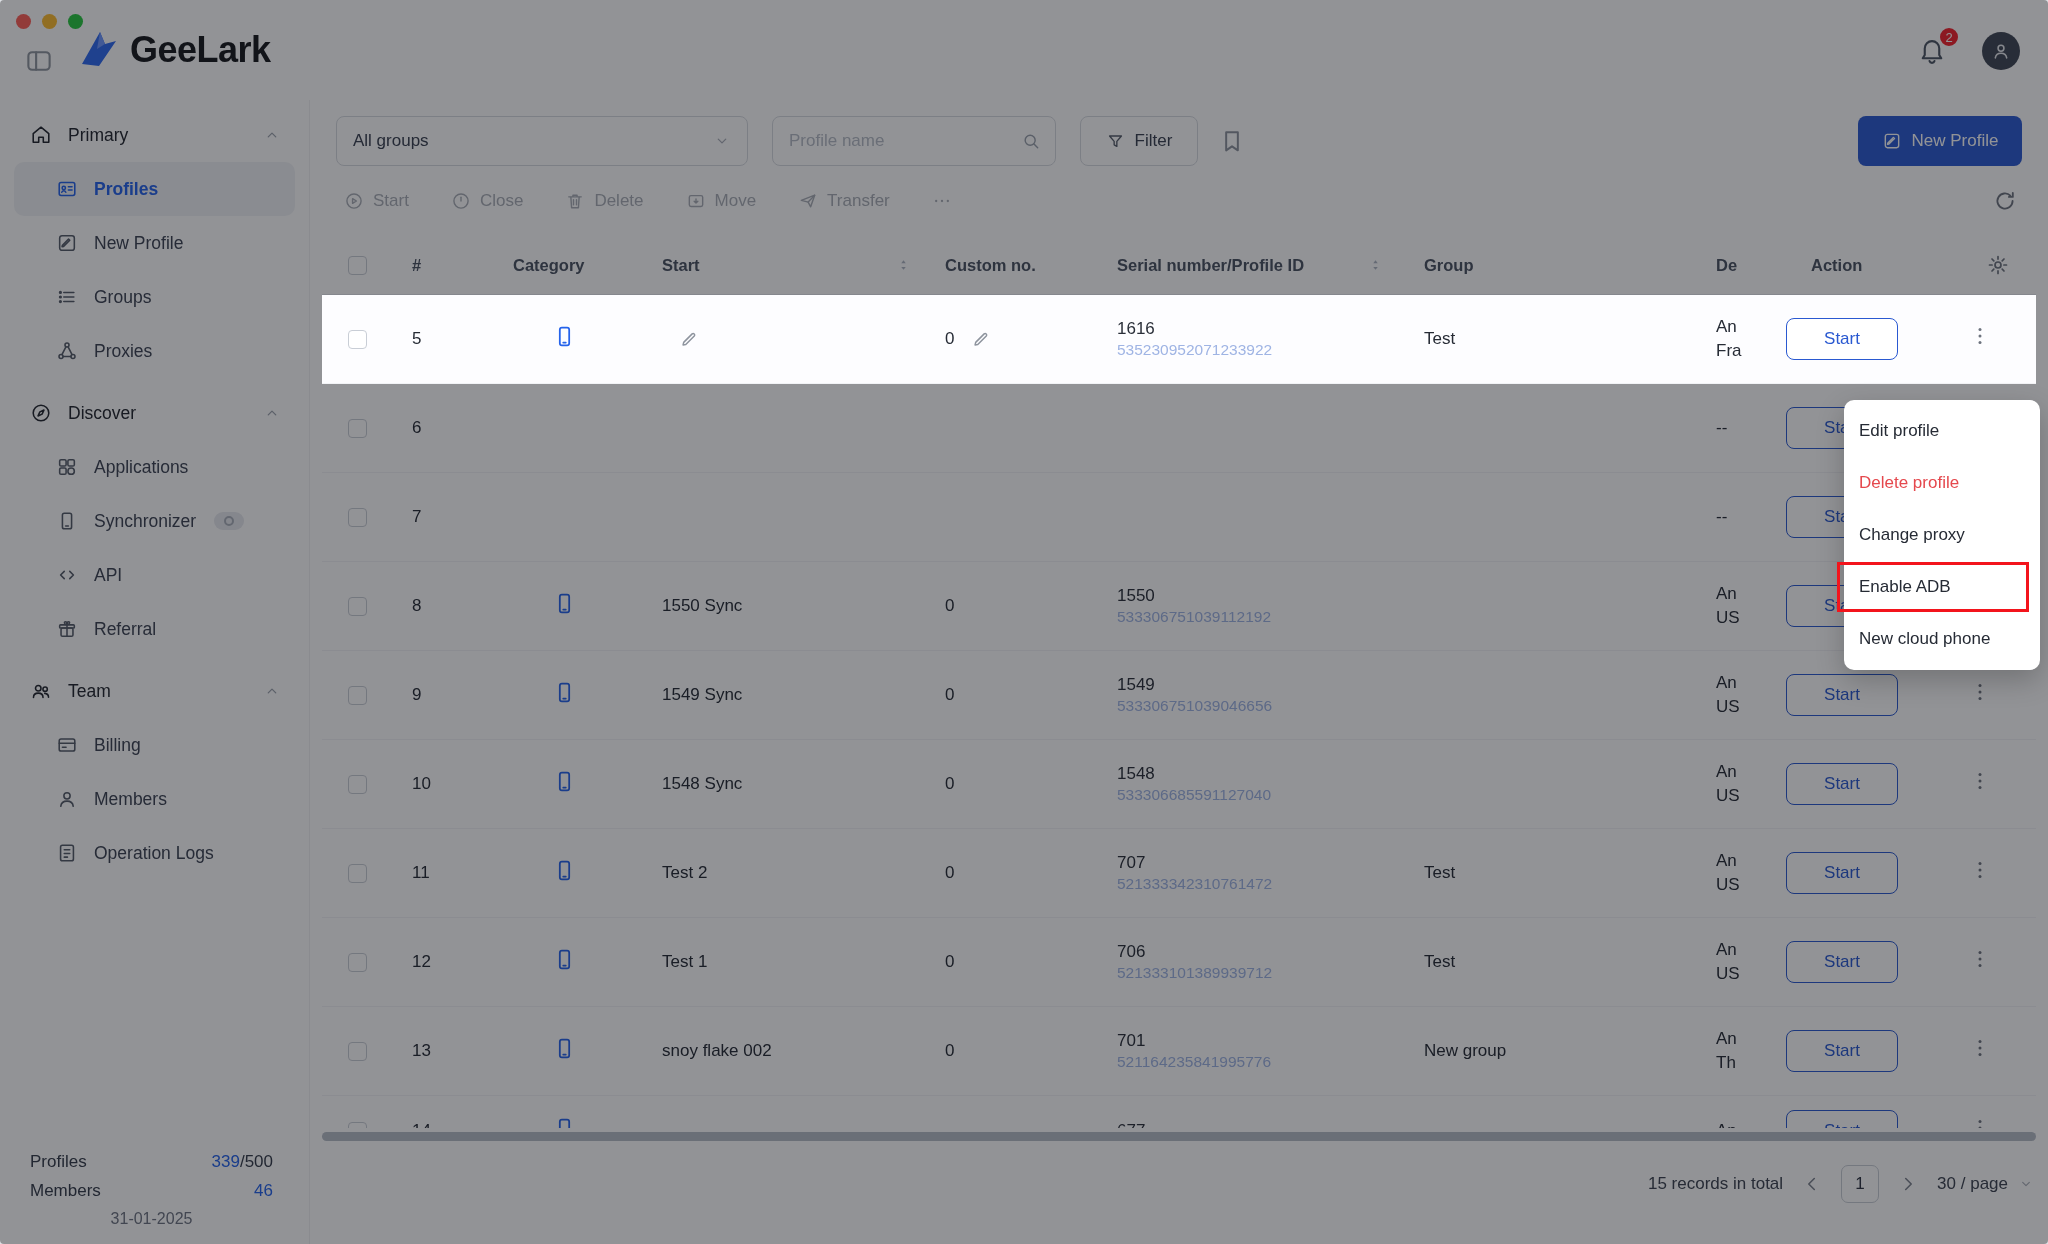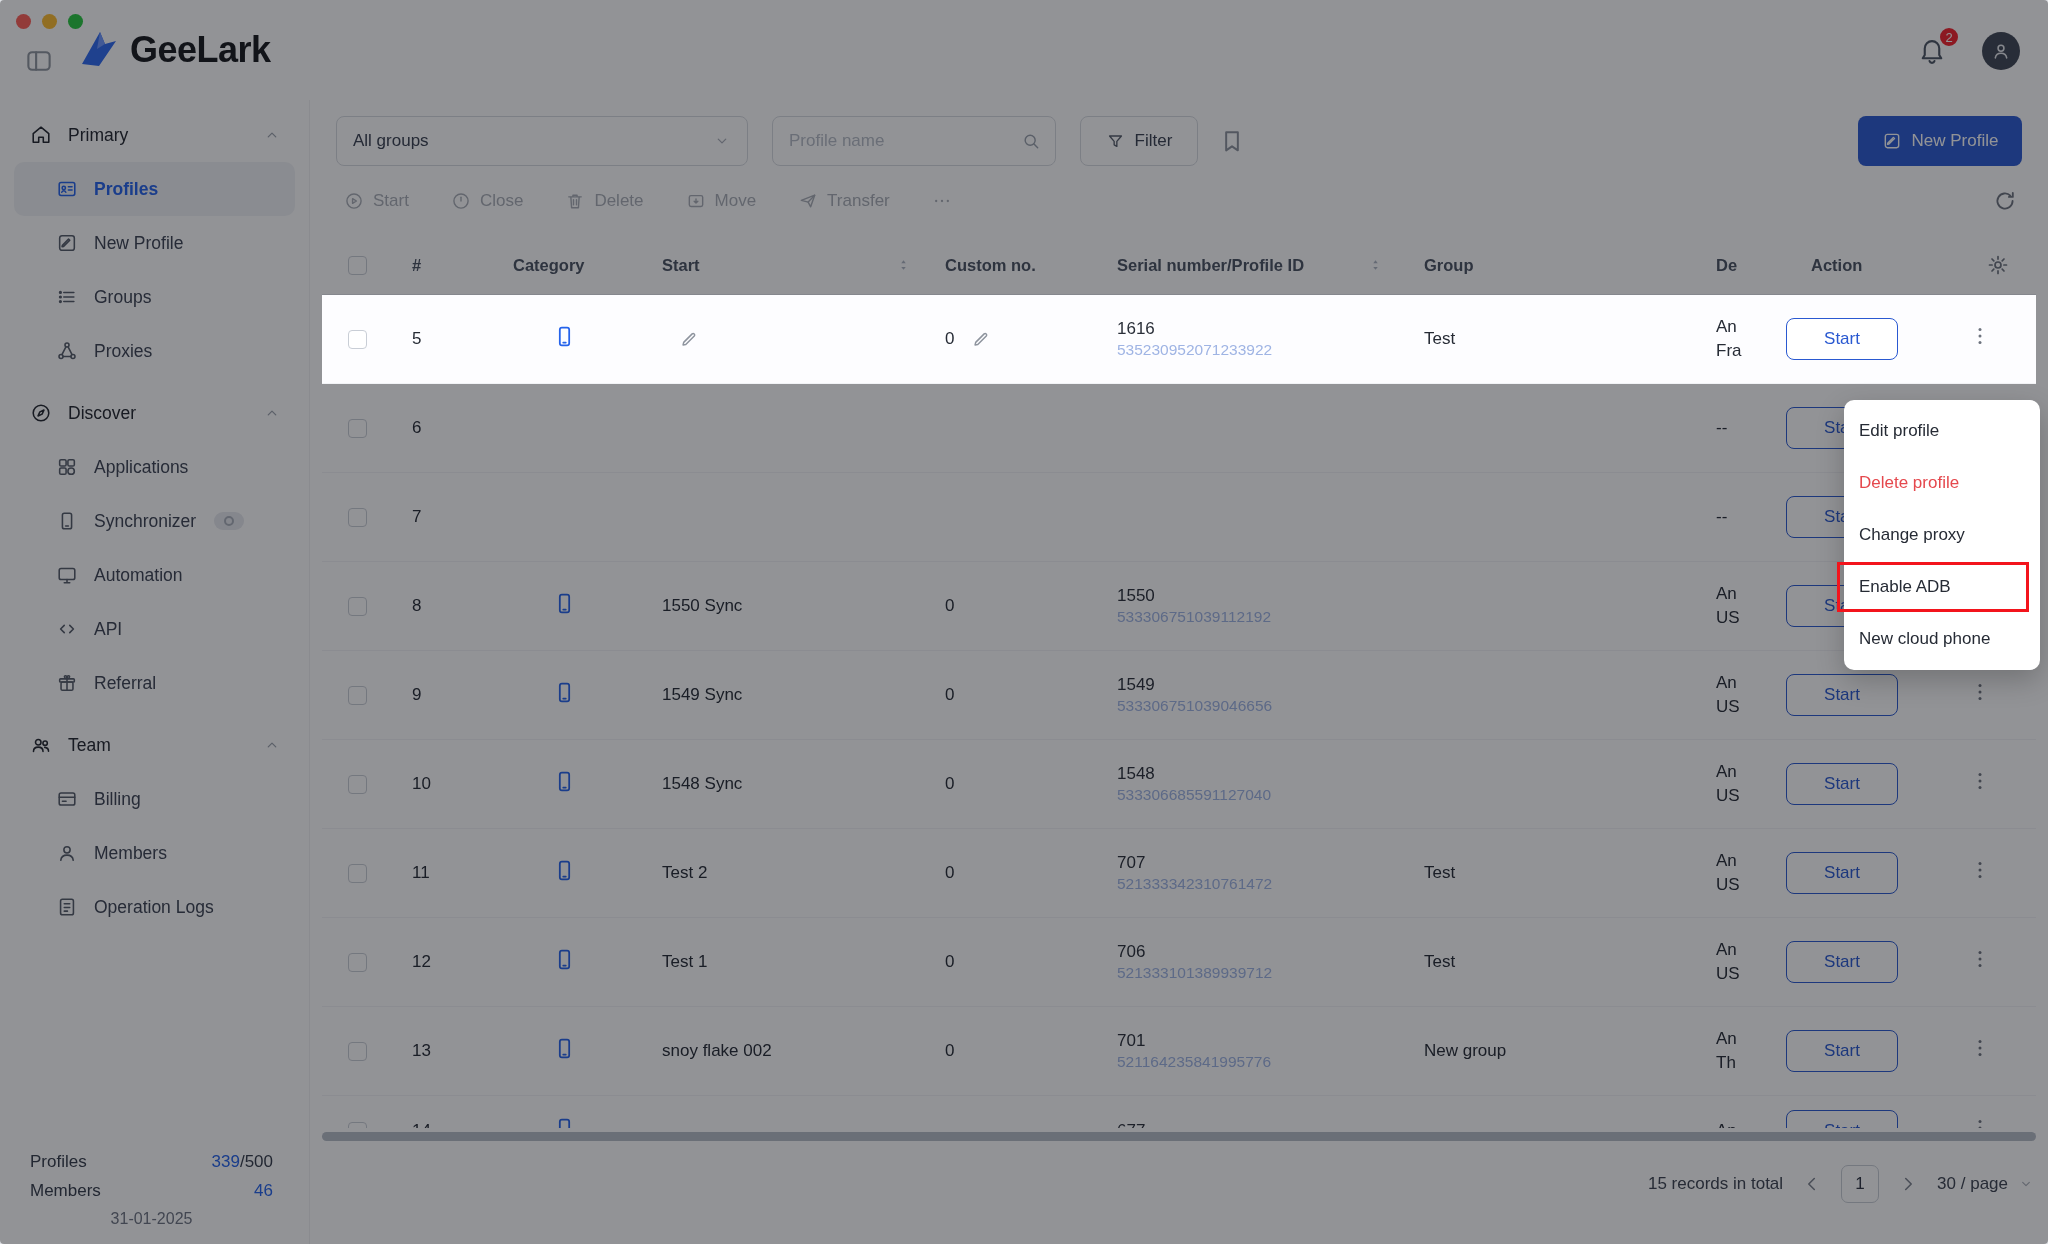--- a/index.html
+++ b/index.html
@@ -247,29 +247,20 @@
           <span class="icn ">
             <svg viewBox="0 0 24 24" fill="none" stroke="currentColor" stroke-width="1.7" stroke-linecap="round" stroke-linejoin="round">
               <rect x="7" y="3.5" width="10" height="17" rx="2"></rect>
               <path d="M10.5 17.5h3"></path>
             </svg>
           </span>
           <span>Synchronizer</span>
           <span class="sync-badge">
             <span class="sync-badge-dot"></span>
           </span>
-        </div>
-        <div class="nav-item">
-          <span class="icn ">
-            <svg viewBox="0 0 24 24" fill="none" stroke="currentColor" stroke-width="1.7" stroke-linecap="round" stroke-linejoin="round">
-              <rect x="3.5" y="5" width="17" height="12" rx="2"></rect>
-              <path d="M9 20.5h6M12 17v3.5"></path>
-            </svg>
-          </span>
-          <span>Automation</span>
         </div>
         <div class="nav-item">
           <span class="icn ">
             <svg viewBox="0 0 24 24" fill="none" stroke="currentColor" stroke-width="1.7" stroke-linecap="round" stroke-linejoin="round">
               <path d="M9 8l-4 4 4 4M15 8l4 4-4 4"></path>
             </svg>
           </span>
           <span>API</span>
         </div>
         <div class="nav-item">

